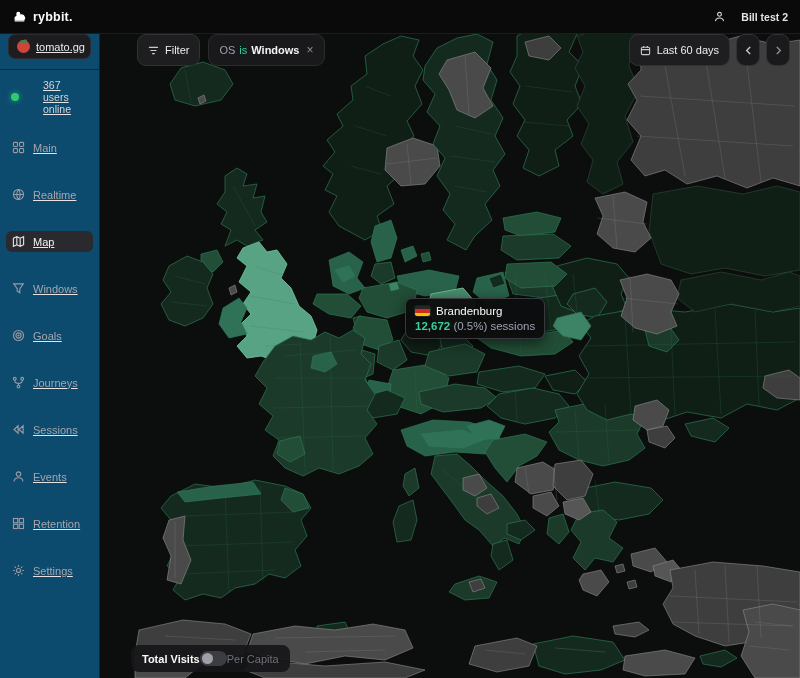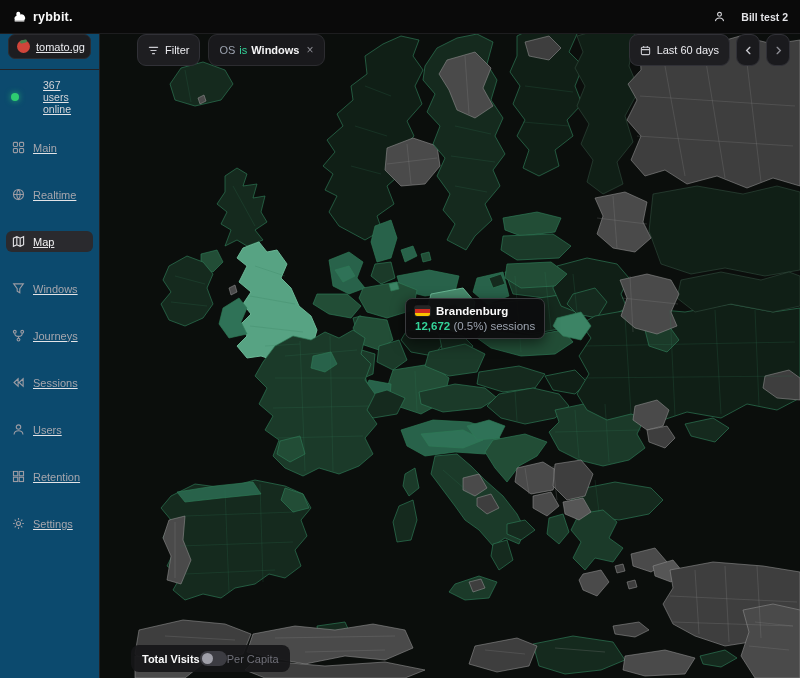--- a/index.html
+++ b/index.html
@@ -69,21 +69,21 @@
   
   .tooltip {
     position:absolute; left:280px; top:272px; z-index:25; pointer-events:none;
     background:rgba(12,12,14,.96); border:1px solid #3a3a3e; border-radius:7px;
     padding:6px 9px; box-shadow:0 4px 14px rgba(0,0,0,.55);
   }
   .tt-row1 { display:flex; align-items:center; gap:6px; }
   .flag-de { width:15px; height:10px; border-radius:2px; flex:none;
     background:linear-gradient(to bottom, #262626 0 33%, #cf2b20 33% 66%, #f8c300 66% 100%);
     outline:1px solid rgba(255,255,255,.08); }
-  .tt-name { font-size:11.5px; font-weight:700; color:#fafafa; }
+  .tt-name { font-size:11.5px; font-weight:400; color:#fafafa; }
   .tt-row2 { margin-top:3px; font-size:11.5px; color:#9ca3af; white-space:nowrap; }
   .tt-val { color:#34d399; font-weight:700; }
   
   .mode-bar {
     position:absolute; left:6px; bottom:6px; z-index:20; display:flex; align-items:center; 
     background:rgba(22,22,24,.92); border-radius:8px; padding:6px 11px; font-size:11px;
   }
   .mode-left { color:#fafafa; font-weight:600; }
   .mode-right { color:#6f6f78; }
   .switch { width:27px; height:15px; border-radius:999px; background:#3c3c42; position:relative; cursor:pointer; flex:none; }
@@ -143,39 +143,47 @@
       <span>Map</span>
     </div>
     <div class="navitem">
       <svg width="13" height="13" viewBox="0 0 14 14" fill="none" stroke-width="1.2">
           <path d="M1.8 2 H12.2 L8.4 7.2 V11.6 L5.6 9.8 V7.2 Z"></path>
         </svg>
       <span>Windows</span>
     </div>
     <div class="navitem">
       <svg width="13" height="13" viewBox="0 0 14 14" fill="none" stroke-width="1.2">
+          <circle cx="7" cy="7" r="5.4"></circle>
+          <circle cx="7" cy="7" r="2.8"></circle>
+          <circle cx="7" cy="7" r="0.6" fill="#9b9ba3"></circle>
+        </svg>
+      <span>Goals</span>
+    </div>
+    <div class="navitem">
+      <svg width="13" height="13" viewBox="0 0 14 14" fill="none" stroke-width="1.2">
           <circle cx="3" cy="3" r="1.5"></circle>
           <circle cx="11" cy="3" r="1.5"></circle>
           <circle cx="7" cy="11.4" r="1.5"></circle>
           <path d="M3 4.5 Q3 8 7 8 M11 4.5 Q11 8 7 8 M7 8 V9.9"></path>
         </svg>
       <span>Journeys</span>
     </div>
     <div class="navitem">
       <svg width="13" height="13" viewBox="0 0 14 14" fill="none" stroke-width="1.2">
           <path d="M6.6 3 L2.2 7 L6.6 11 Z M12 3 L7.6 7 L12 11 Z"></path>
         </svg>
       <span>Sessions</span>
     </div>
     <div class="navitem">
       <svg width="13" height="13" viewBox="0 0 14 14" fill="none" stroke-width="1.2">
           <circle cx="7" cy="4.4" r="2.4"></circle>
           <path d="M2.2 12.4 Q2.6 8.4 7 8.4 Q11.4 8.4 11.8 12.4"></path>
         </svg>
-      <span>Users</span>
+      <span>Events</span>
     </div>
     <div class="navitem">
       <svg width="13" height="13" viewBox="0 0 14 14" fill="none" stroke-width="1.2">
           <rect x="1.6" y="1.6" width="4.6" height="4.6"></rect>
           <rect x="7.8" y="1.6" width="4.6" height="4.6"></rect>
           <rect x="1.6" y="7.8" width="4.6" height="4.6"></rect>
           <rect x="7.8" y="7.8" width="4.6" height="4.6"></rect>
         </svg>
       <span>Retention</span>
     </div>

